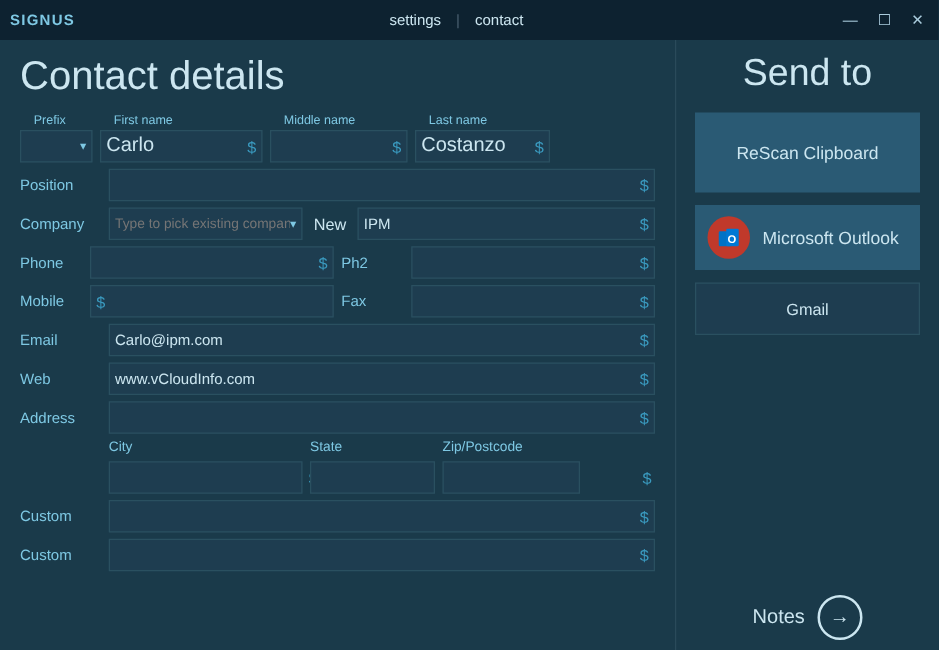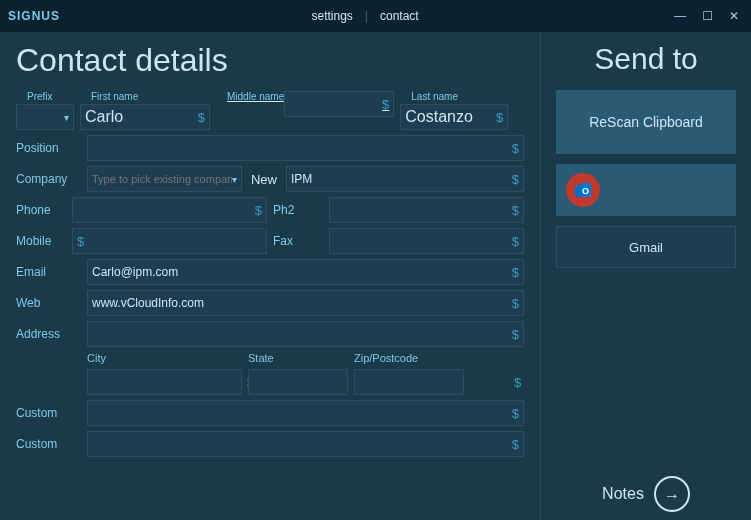--- a/index.html
+++ b/index.html
@@ -412,21 +412,21 @@
       </div>
 
       <div style="display:flex;flex-direction:column;">
         <div class="col-label-sm">First name</div>
         <div class="field-group" style="width:130px;">
           <input class="field-input" type="text" value="Carlo" style="">
           <span class="field-sync sync-s">$</span>
         </div>
       </div>
 
-      <div style="display:flex;flex-direction:row;text-decoration:underline;">
+      <div style="display:flex;flex-direction:column;">
         <div class="col-label-sm">Middle name</div>
         <div class="field-group" style="width:110px;">
           <input class="field-input" type="text" style="">
           <span class="field-sync sync-s">$</span>
         </div>
       </div>
 
       <div style="display:flex;flex-direction:column;">
         <div class="col-label-sm">Last name</div>
         <div class="field-group" style="width:108px;">
@@ -562,20 +562,21 @@
     </button>
 
     <button class="outlook-btn">
       <div class="outlook-icon">
         <svg width="20" height="20" viewBox="0 0 20 20">
           <rect x="2" y="5" width="10" height="12" rx="1" fill="#0072c6"></rect>
           <rect x="8" y="3" width="10" height="14" rx="1" fill="#0078d4"></rect>
           <text x="9" y="14" font-size="9" fill="white" font-weight="bold" font-family="Arial">O</text>
         </svg>
       </div>
+      <span>Microsoft Outlook</span>
     </button>
 
     <button class="gmail-btn">
       <span>Gmail</span>
     </button>
 
     <div style="flex:1;"></div>
 
     <div class="notes-btn">
       <span style="font-size:16px;">Notes</span>

